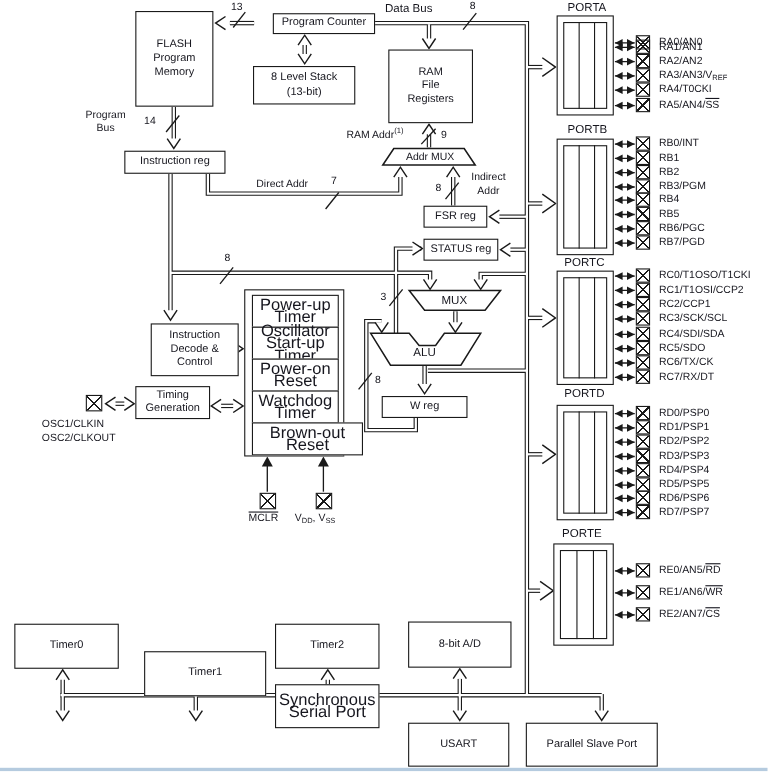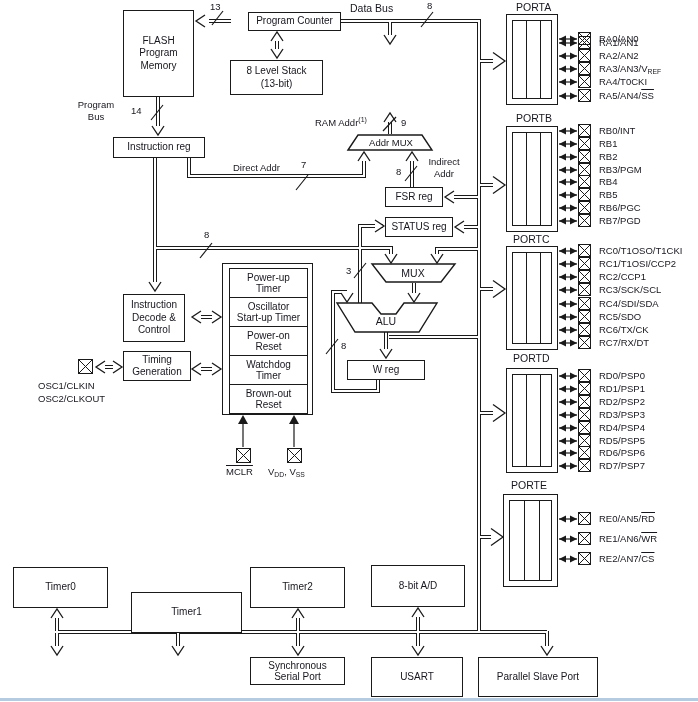--- a/index.html
+++ b/index.html
@@ -8,21 +8,21 @@
   svg.wires{position:absolute;left:0;top:0;}
   .busb{fill:none;stroke:#1a1a1a;stroke-width:4;}
   .busw{fill:none;stroke:#ffffff;stroke-width:2;}
   .ar{fill:#ffffff;stroke:#1a1a1a;stroke-width:1.3;stroke-linejoin:miter;}
   .sl{stroke:#1a1a1a;stroke-width:1.2;}
   .thin{stroke:#1a1a1a;stroke-width:1.2;}
   .fh{fill:#1a1a1a;}
   .bx{position:absolute;background:#fff;border:1.4px solid #1a1a1a;box-sizing:border-box;
       display:flex;flex-direction:column;align-items:center;justify-content:center;
       text-align:center;font-size:10px;line-height:12.5px;}
-  .bx.small{font-size:10px;line-height:11.5px;}
+  .bx.small{font-size:15px;line-height:11.5px;}
   .lb{position:absolute;font-size:9.5px;line-height:12px;white-space:nowrap;}
   .lb.c{text-align:center;white-space:normal;}
   .lb.t{font-size:10.5px;}
   .port{position:absolute;background:#fff;border:1.4px solid #1a1a1a;box-sizing:border-box;}
   .pin-inner{position:absolute;left:5px;right:5px;top:5px;bottom:5px;border:1.2px solid #1a1a1a;}
   .pv{position:absolute;top:5px;bottom:5px;width:1.2px;background:#1a1a1a;}
   .pin{position:absolute;left:558px;height:13px;display:flex;align-items:center;}
   .pa{flex:none;display:block;}
   .pa line{stroke:#1a1a1a;stroke-width:1.2;}
   .xb{flex:none;width:11px;height:11px;border:1.3px solid #1a1a1a;box-sizing:content-box;
@@ -218,33 +218,38 @@
   <div>Program</div>
   <div>Memory</div>
 </div>
 <div class="bx" style="left:248px;top:12px;width:93px;height:19px">
   <div>Program Counter</div>
 </div>
 <div class="bx" style="left:230px;top:60px;width:93px;height:35px">
   <div>8 Level Stack</div>
   <div>(13-bit)</div>
 </div>
+<div class="bx" style="left:353px;top:45px;width:77px;height:67px">
+  <div>RAM</div>
+  <div>File</div>
+  <div>Registers</div>
+</div>
 <div class="bx" style="left:113px;top:137px;width:92px;height:21px">
   <div>Instruction reg</div>
 </div>
 <div class="bx" style="left:385px;top:187px;width:58px;height:20px">
   <div>FSR reg</div>
 </div>
 <div class="bx" style="left:385px;top:217px;width:68px;height:20px">
   <div>STATUS reg</div>
 </div>
 <div class="bx" style="left:347px;top:360px;width:78px;height:20px">
   <div>W reg</div>
 </div>
-<div class="bx" style="left:123px;top:294px;width:62px;height:48px">
+<div class="bx" style="left:137px;top:294px;width:80px;height:48px">
   <div>Instruction</div>
   <div>Decode &amp;</div>
   <div>Control</div>
 </div>
 <div class="bx" style="left:123px;top:351px;width:68px;height:30px">
   <div>Timing</div>
   <div>Generation</div>
 </div>
 
 <div class="bx" style="left:222px;top:263px;width:91px;height:152px"></div>
@@ -257,21 +262,21 @@
   <div>Start-up Timer</div>
 </div>
 <div class="bx small" style="left:229px;top:326px;width:79px;height:30px">
   <div>Power-on</div>
   <div>Reset</div>
 </div>
 <div class="bx small" style="left:229px;top:355px;width:79px;height:30px">
   <div>Watchdog</div>
   <div>Timer</div>
 </div>
-<div class="bx small" style="left:229px;top:384px;width:79px;height:30px">
+<div class="bx small" style="left:229px;top:384px;width:101px;height:30px">
   <div>Brown-out</div>
   <div>Reset</div>
 </div>
 
 <div class="lb c" style="left:352px;top:137px;width:78px">Addr MUX</div>
 <div class="lb c t" style="left:384px;top:267px;width:58px">MUX</div>
 <div class="lb c t" style="left:357px;top:315px;width:58px">ALU</div>
 
 <div class="lb t" style="left:350px;top:2px">Data Bus</div>
 <div class="lb" style="left:427px;top:0px">8</div>
@@ -635,21 +640,21 @@
     </div>
 <div class="bx" style="left:131px;top:592px;width:111px;height:41px">
       <div>Timer1</div>
     </div>
 <div class="bx" style="left:250px;top:567px;width:95px;height:41px">
       <div>Timer2</div>
     </div>
 <div class="bx" style="left:371px;top:565px;width:94px;height:42px">
       <div>8-bit A/D</div>
     </div>
-<div class="bx small" style="left:250px;top:657px;width:95px;height:28px">
+<div class="bx small" style="left:250px;top:622px;width:95px;height:40px">
   <div>Synchronous</div>
   <div>Serial Port</div>
 </div>
 <div class="bx" style="left:371px;top:657px;width:92px;height:40px">
       <div>USART</div>
     </div>
 <div class="bx" style="left:478px;top:657px;width:120px;height:40px">
       <div>Parallel Slave Port</div>
     </div>
 

